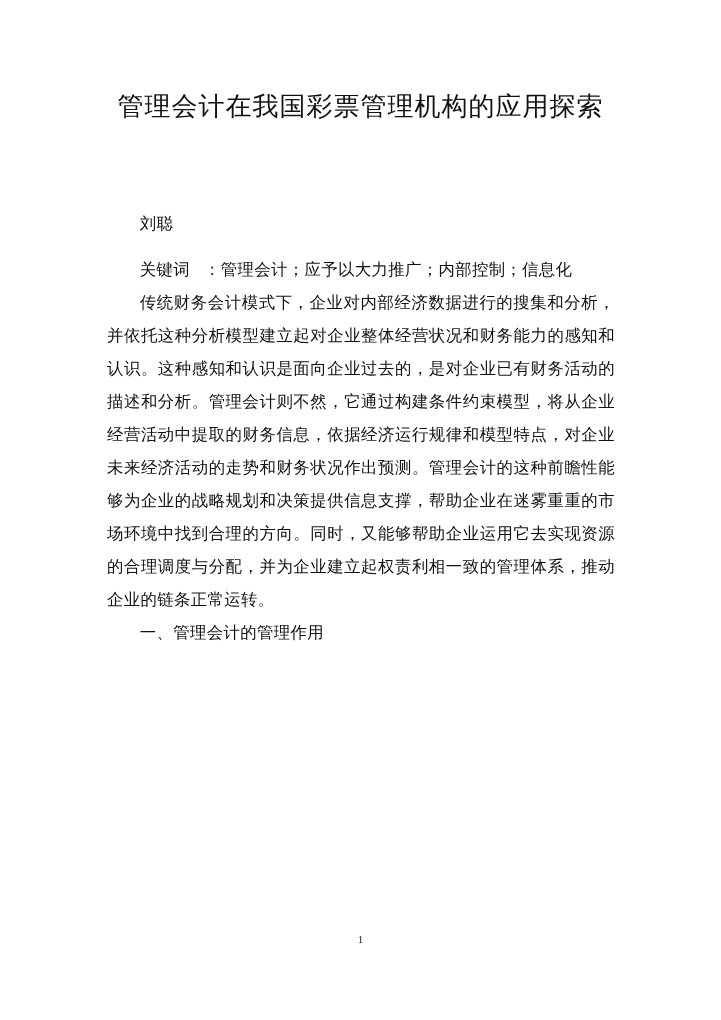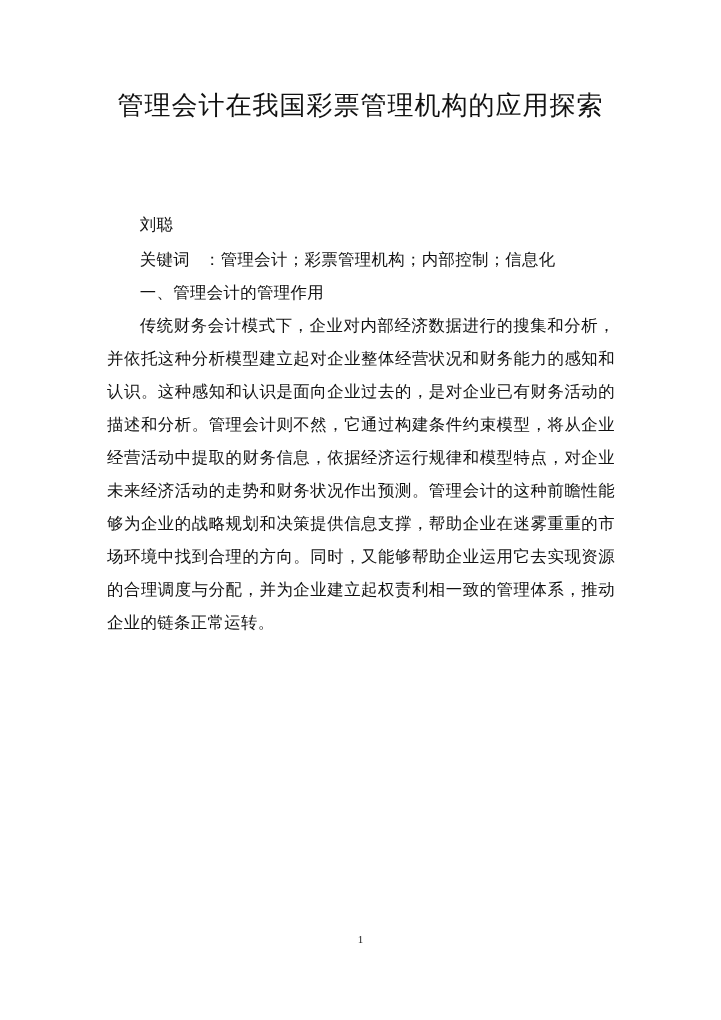--- a/index.html
+++ b/index.html
@@ -27,39 +27,39 @@
       left: 0;
       top: 88px;
       width: 721px;
       text-align: center;
       font-size: 26px;
       line-height: 36px;
       letter-spacing: 1px;
       color: #111;
       font-weight: normal;
       margin: 0;
-      font-family: Liberation Serif, serif;
     }
     .body {
       position: absolute;
       left: 107px;
       top: 208px;
       width: 508px;
       font-size: 16.4px;
       line-height: 33px;
       letter-spacing: 0.35px;
       text-align: justify;
       text-justify: inter-character;
     }
     .body p {
       margin: 0;
       text-indent: 2em;
     }
     .body p.author {
-      margin-bottom: 2px;
+      margin-bottom: 12px;
+      font-family: Liberation Mono, monospace;
     }
     .keywords .kw-label {
       letter-spacing: 0.35px;
     }
     .keywords .kw-sep {
       display: inline-block;
       width: 14px;
     }
     .page-number {
       position: absolute;
@@ -75,20 +75,20 @@
   </style>
 </head>
 <body>
 
 <div class="page">
 
   <h1 class="title">管理会计在我国彩票管理机构的应用探索</h1>
 
   <div class="body">
     <p class="author">刘聪</p>
-    <p class="keywords"><span class="kw-label">关键词</span><span class="kw-sep"></span><span>：</span><span>管理会计；彩票管理机构；内部控制；信息化</span></p>
+    <p class="keywords"><span class="kw-label">关键词</span><span class="kw-sep"></span><span>：</span><span>管理会计；应予以大力推广；内部控制；信息化</span></p>
+    <p>传统财务会计模式下，企业对内部经济数据进行的搜集和分析，并依托这种分析模型建立起对企业整体经营状况和财务能力的感知和认识。这种感知和认识是面向企业过去的，是对企业已有财务活动的描述和分析。管理会计则不然，它通过构建条件约束模型，将从企业经营活动中提取的财务信息，依据经济运行规律和模型特点，对企业未来经济活动的走势和财务状况作出预测。管理会计的这种前瞻性能够为企业的战略规划和决策提供信息支撑，帮助企业在迷雾重重的市场环境中找到合理的方向。同时，又能够帮助企业运用它去实现资源的合理调度与分配，并为企业建立起权责利相一致的管理体系，推动企业的链条正常运转。</p>
     <p>一、管理会计的管理作用</p>
-    <p>传统财务会计模式下，企业对内部经济数据进行的搜集和分析，并依托这种分析模型建立起对企业整体经营状况和财务能力的感知和认识。这种感知和认识是面向企业过去的，是对企业已有财务活动的描述和分析。管理会计则不然，它通过构建条件约束模型，将从企业经营活动中提取的财务信息，依据经济运行规律和模型特点，对企业未来经济活动的走势和财务状况作出预测。管理会计的这种前瞻性能够为企业的战略规划和决策提供信息支撑，帮助企业在迷雾重重的市场环境中找到合理的方向。同时，又能够帮助企业运用它去实现资源的合理调度与分配，并为企业建立起权责利相一致的管理体系，推动企业的链条正常运转。</p>
   </div>
 
   <div class="page-number">1</div>
 
 </div>
 
 </body></html>

